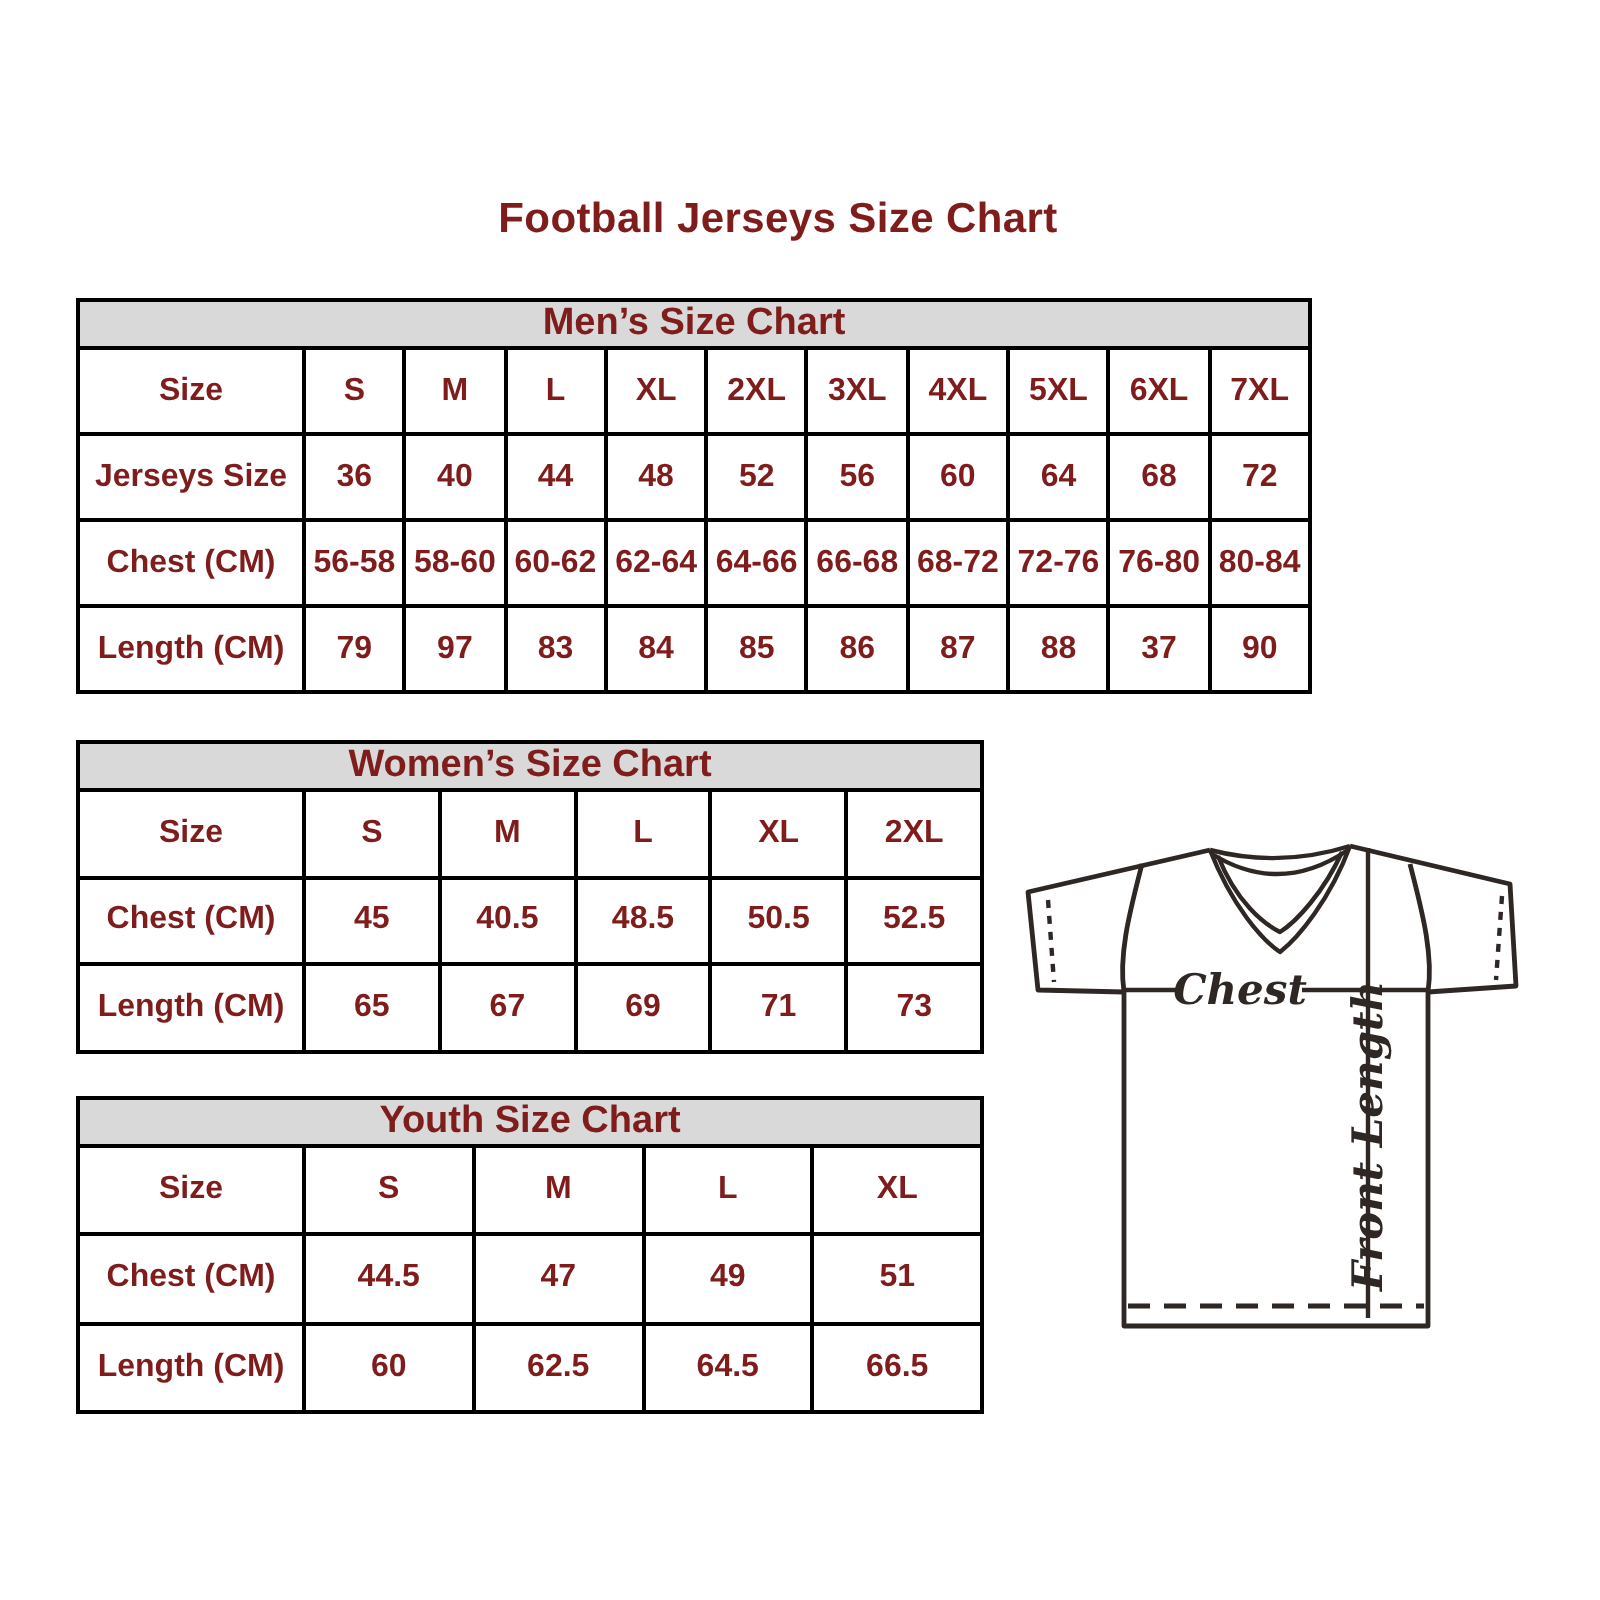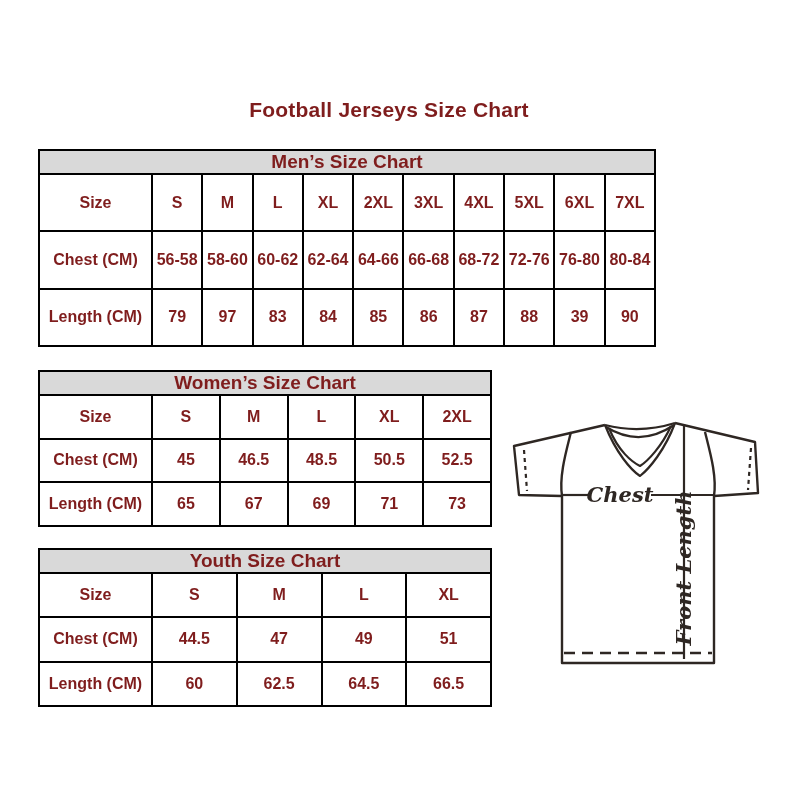--- a/index.html
+++ b/index.html
@@ -54,20 +54,33 @@
           <td>L</td>
           <td>XL</td>
           <td>2XL</td>
           <td>3XL</td>
           <td>4XL</td>
           <td>5XL</td>
           <td>6XL</td>
           <td>7XL</td>
         </tr>
         <tr>
+          <td>Jerseys Size</td>
+          <td>36</td>
+          <td>40</td>
+          <td>44</td>
+          <td>48</td>
+          <td>52</td>
+          <td>56</td>
+          <td>60</td>
+          <td>64</td>
+          <td>68</td>
+          <td>72</td>
+        </tr>
+        <tr>
           <td>Chest (CM)</td>
           <td>56-58</td>
           <td>58-60</td>
           <td>60-62</td>
           <td>62-64</td>
           <td>64-66</td>
           <td>66-68</td>
           <td>68-72</td>
           <td>72-76</td>
           <td>76-80</td>
@@ -76,21 +89,21 @@
         <tr>
           <td>Length (CM)</td>
           <td>79</td>
           <td>97</td>
           <td>83</td>
           <td>84</td>
           <td>85</td>
           <td>86</td>
           <td>87</td>
           <td>88</td>
-          <td>39</td>
+          <td>37</td>
           <td>90</td>
         </tr>
       </tbody>
   </table>
 
   <table class="size-table women">
     <colgroup>
         <col style="width:113px">
         <col>
         <col>
@@ -108,21 +121,21 @@
           <td>Size</td>
           <td>S</td>
           <td>M</td>
           <td>L</td>
           <td>XL</td>
           <td>2XL</td>
         </tr>
         <tr>
           <td>Chest (CM)</td>
           <td>45</td>
-          <td>46.5</td>
+          <td>40.5</td>
           <td>48.5</td>
           <td>50.5</td>
           <td>52.5</td>
         </tr>
         <tr>
           <td>Length (CM)</td>
           <td>65</td>
           <td>67</td>
           <td>69</td>
           <td>71</td>

